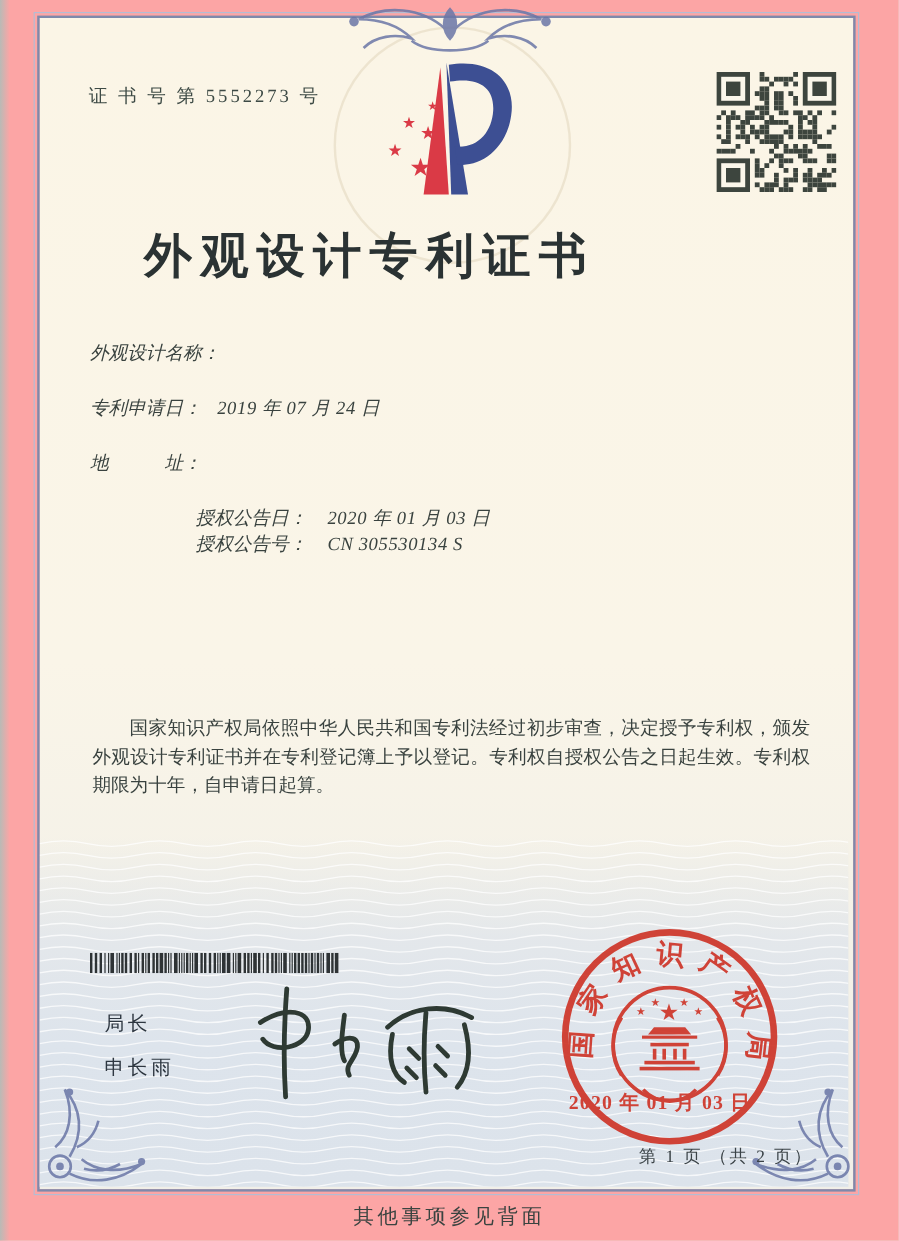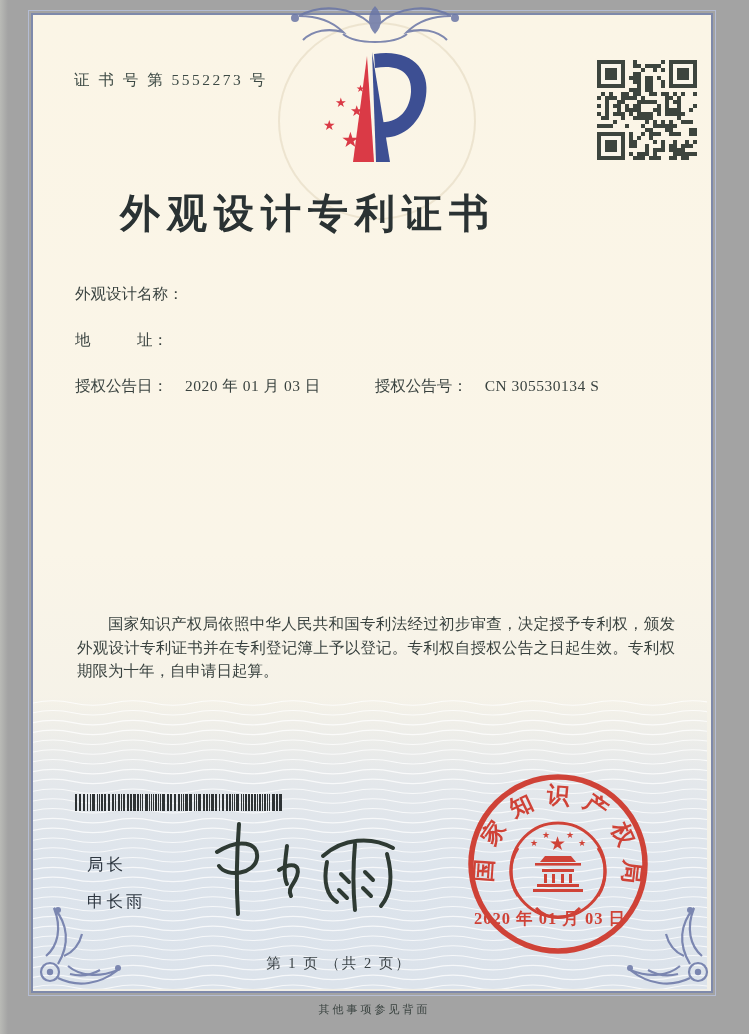--- a/index.html
+++ b/index.html
@@ -1,40 +1,40 @@
 <!DOCTYPE html>
 <html><head>
 <meta charset="utf-8">
 <style>
   html,body{margin:0;padding:0;}
   body{background:#e8e8e4;font-family:"Liberation Serif","DejaVu Serif",serif;}
-  .page{position:relative;width:749px;height:1034px;margin:0 auto;background:#a3a3a3;overflow:hidden;}
+  .page{position:relative;width:749px;height:1034px;margin:0 auto;background:#fca5a5;overflow:hidden;}
   .scan-edge{position:absolute;left:0;top:0;width:8px;height:100%;background:linear-gradient(90deg,#b9bab6,rgba(185,186,182,0));}
   .frame{position:absolute;left:31px;top:13px;width:678px;height:976px;border:2.5px solid #7e89ab;outline:1px solid #b4bcd3;outline-offset:2.5px;background:linear-gradient(180deg,#fbf5e6 0%,#faf5e8 55%,#f5f2e8 72%,#f1efe8 100%);}
   .lower-band{position:absolute;left:33px;top:697px;width:674px;height:292px;background:linear-gradient(180deg,rgba(224,230,237,0) 0%,rgba(222,228,236,.75) 30%,#dde4ec 60%,#dce3eb 100%);overflow:hidden;}
   .watermark-ring{position:absolute;left:278px;top:22px;width:194px;height:194px;border:2px solid rgba(205,190,155,.30);border-radius:50%;}
   .cert-no{position:absolute;left:74px;top:70px;font-size:15.5px;letter-spacing:2.5px;color:#3d4a45;}
   .qr{position:absolute;left:597px;top:60px;}
   .logo{position:absolute;left:308px;top:40px;}
   .title{position:absolute;left:0;top:186px;width:616px;text-align:center;font-size:40px;font-weight:700;letter-spacing:7px;color:#2a3233;}
   .fields{position:absolute;left:75px;top:284px;width:612px;color:#39423f;font-size:15.5px;}
-  .frow{display:flex;align-items:baseline;height:20px;margin-bottom:26px;white-space:nowrap;}
+  .frow{display:flex;align-items:baseline;height:20px;margin-bottom:26px;white-space:nowrap;font-style:italic;}
   .flabel{display:inline-block;min-width:106px;}
   .fvalue{letter-spacing:.5px;}
-  .dualrow{display:flex;}
-  .dual-second{margin-left:54px;}
-  .paras{position:absolute;left:77px;top:596px;width:598px;color:#39423f;font-size:15.5px;line-height:23.6px;text-align:justify;margin-top:16px;}
+  .dualrow{display:flex;flex-direction:column;}
+  .dual-second{margin-left:88px;}
+  .paras{position:absolute;left:77px;top:596px;width:598px;color:#39423f;font-size:15.5px;line-height:23.6px;text-align:justify;}
   .paras p{margin:0;text-indent:2em;}
   .barcode-wrap{position:absolute;left:75px;top:794px;}
   .sig-block{position:absolute;left:87px;top:842px;color:#2e3741;font-size:16.5px;letter-spacing:3px;}
-  .sig-role{margin-bottom:15px;margin-top:12px;}
+  .sig-role{margin-bottom:15px;}
   .signature{position:absolute;left:203px;top:818px;}
   .seal{position:absolute;left:462px;top:768px;}
-  .footer-page{position:absolute;left:0;top:954px;width:678px;text-align:center;font-size:14.5px;color:#3b4347;letter-spacing:2px;}
-  .back-note{position:absolute;left:0;top:1002px;width:749px;text-align:center;font-size:11px;color:#3a4340;letter-spacing:3px;}
+  .footer-page{position:absolute;left:0;top:954px;width:678px;text-align:right;font-size:14.5px;color:#3b4347;letter-spacing:2px;}
+  .back-note{position:absolute;left:0;top:1002px;width:749px;text-align:center;font-size:17px;color:#3a4340;letter-spacing:3px;}
   .flourish-top{position:absolute;left:259px;top:0px;}
   .flourish-bl{position:absolute;left:34px;top:898px;}
   .flourish-br{position:absolute;left:622px;top:898px;transform:scaleX(-1);}
   svg text{font-family:"Liberation Serif","DejaVu Serif",serif;}
 </style>
 </head>
 <body>
 
 <div class="page">
   <div class="scan-edge"></div>
@@ -339,20 +339,24 @@
       <rect x="8" y="80" width="12" height="12" fill="#3d453e"></rect>
     </svg>
 
   <div class="title">外观设计专利证书</div>
 
   <div class="fields">
     <div class="frow">
       <span class="flabel">外观设计名称：</span>
     </div>
     <div class="frow">
+      <span class="flabel">专利申请日：</span>
+      <span class="fvalue">2019 年 07 月 24 日</span>
+    </div>
+    <div class="frow">
       <span class="flabel">地　　　址：</span>
     </div>
     <div class="frow dualrow">
       <span>
         <span class="flabel">授权公告日：</span>
         <span class="fvalue">2020 年 01 月 03 日</span>
       </span>
       <span class="dual-second">
         <span class="flabel">授权公告号：</span>
         <span class="fvalue">CN 305530134 S</span>

